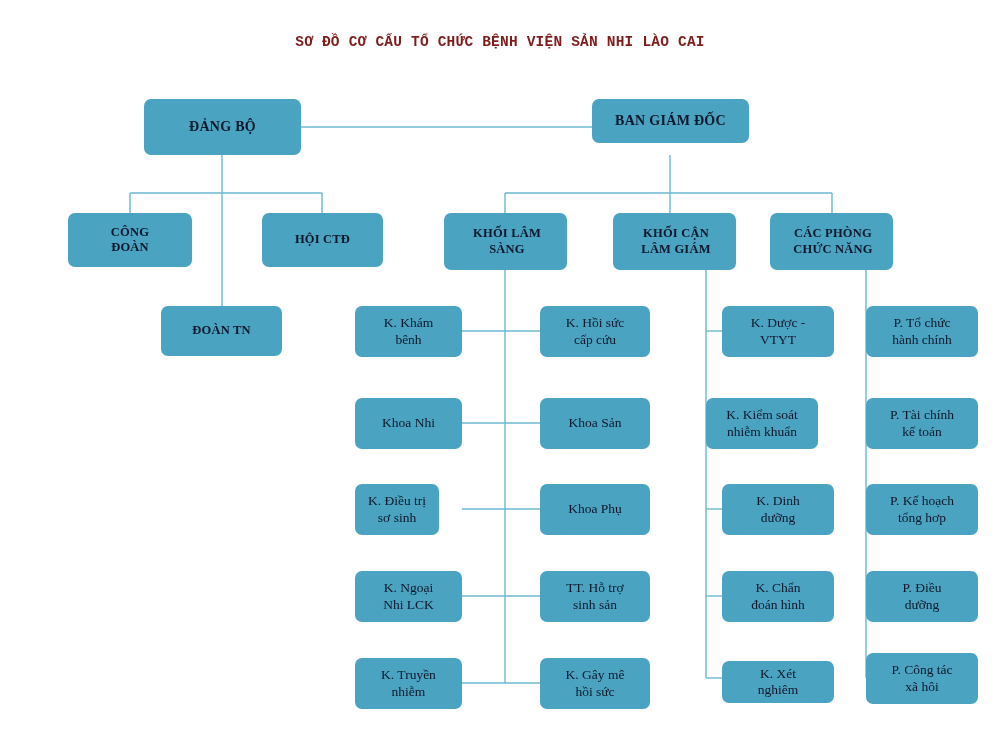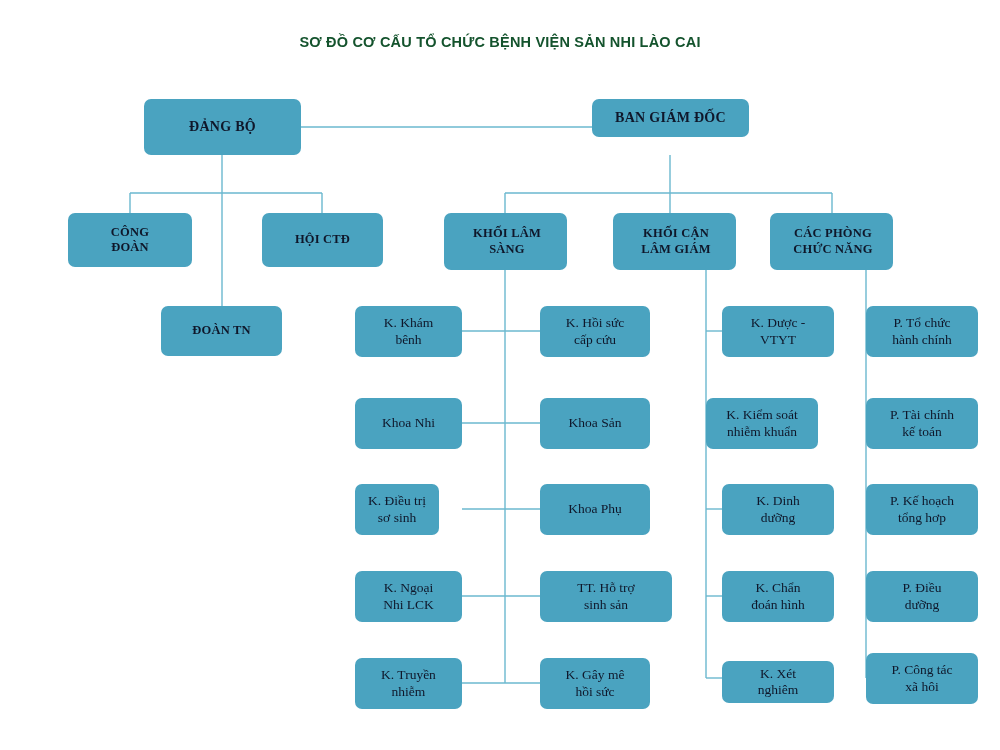--- a/index.html
+++ b/index.html
@@ -24,22 +24,22 @@
 
   #title {
     position: absolute;
     left: 0;
     top: 34px;
     width: 1000px;
     text-align: center;
     font-weight: bold;
     font-size: 14.5px;
     letter-spacing: 0.2px;
-    color: #14532d;
-    font-family: Liberation Sans, sans-serif;
+    color: #7f1d1d;
+    font-family: Liberation Mono, monospace;
   }
 
   
   svg#connectors {
     position: absolute;
     left: 0; top: 0;
     width: 1000px;
     height: 750px;
     pointer-events: none;
   }
@@ -136,21 +136,21 @@
       <line x1="866" y1="509" x2="882" y2="509"></line>
       <line x1="866" y1="596" x2="882" y2="596"></line>
       <line x1="866" y1="678" x2="882" y2="678"></line>
     </g>
   </svg>
 
   <div class="node level1" style="left:144px; top:99px; width:157px; height:56px;">
     <span>ĐẢNG BỘ</span>
   </div>
 
-  <div class="node level1" style="left:592px; top:99px; width:157px; height:38px;text-align:right;">
+  <div class="node level1" style="left:592px; top:99px; width:157px; height:44px;text-align:right;">
     <span>BAN GIÁM ĐỐC</span>
   </div>
 
   <div class="node level2" style="left:68px; top:213px; width:124px; height:54px;">
     <span>CÔNG
 ĐOÀN</span>
   </div>
 
   <div class="node level2" style="left:262px; top:213px; width:121px; height:54px;">
     <span>HỘI CTĐ</span>
@@ -198,21 +198,21 @@
   <div class="node leaf" style="left:540px; top:306px; width:110px; height:51px;">
     <span>K. Hồi sức
 cấp cứu</span>
   </div>
   <div class="node leaf" style="left:540px; top:398px; width:110px; height:51px;">
     <span>Khoa Sản</span>
   </div>
   <div class="node leaf" style="left:540px; top:484px; width:110px; height:51px;">
     <span>Khoa Phụ</span>
   </div>
-  <div class="node leaf" style="left:540px; top:571px; width:132px; height:51px;">
+  <div class="node leaf" style="left:540px; top:571px; width:110px; height:51px;">
     <span>TT. Hỗ trợ
 sinh sản</span>
   </div>
   <div class="node leaf" style="left:540px; top:658px; width:110px; height:51px;">
     <span>K. Gây mê
 hồi sức</span>
   </div>
 
   <div class="node leaf" style="left:722px; top:306px; width:112px; height:51px;">
     <span>K. Dược -

